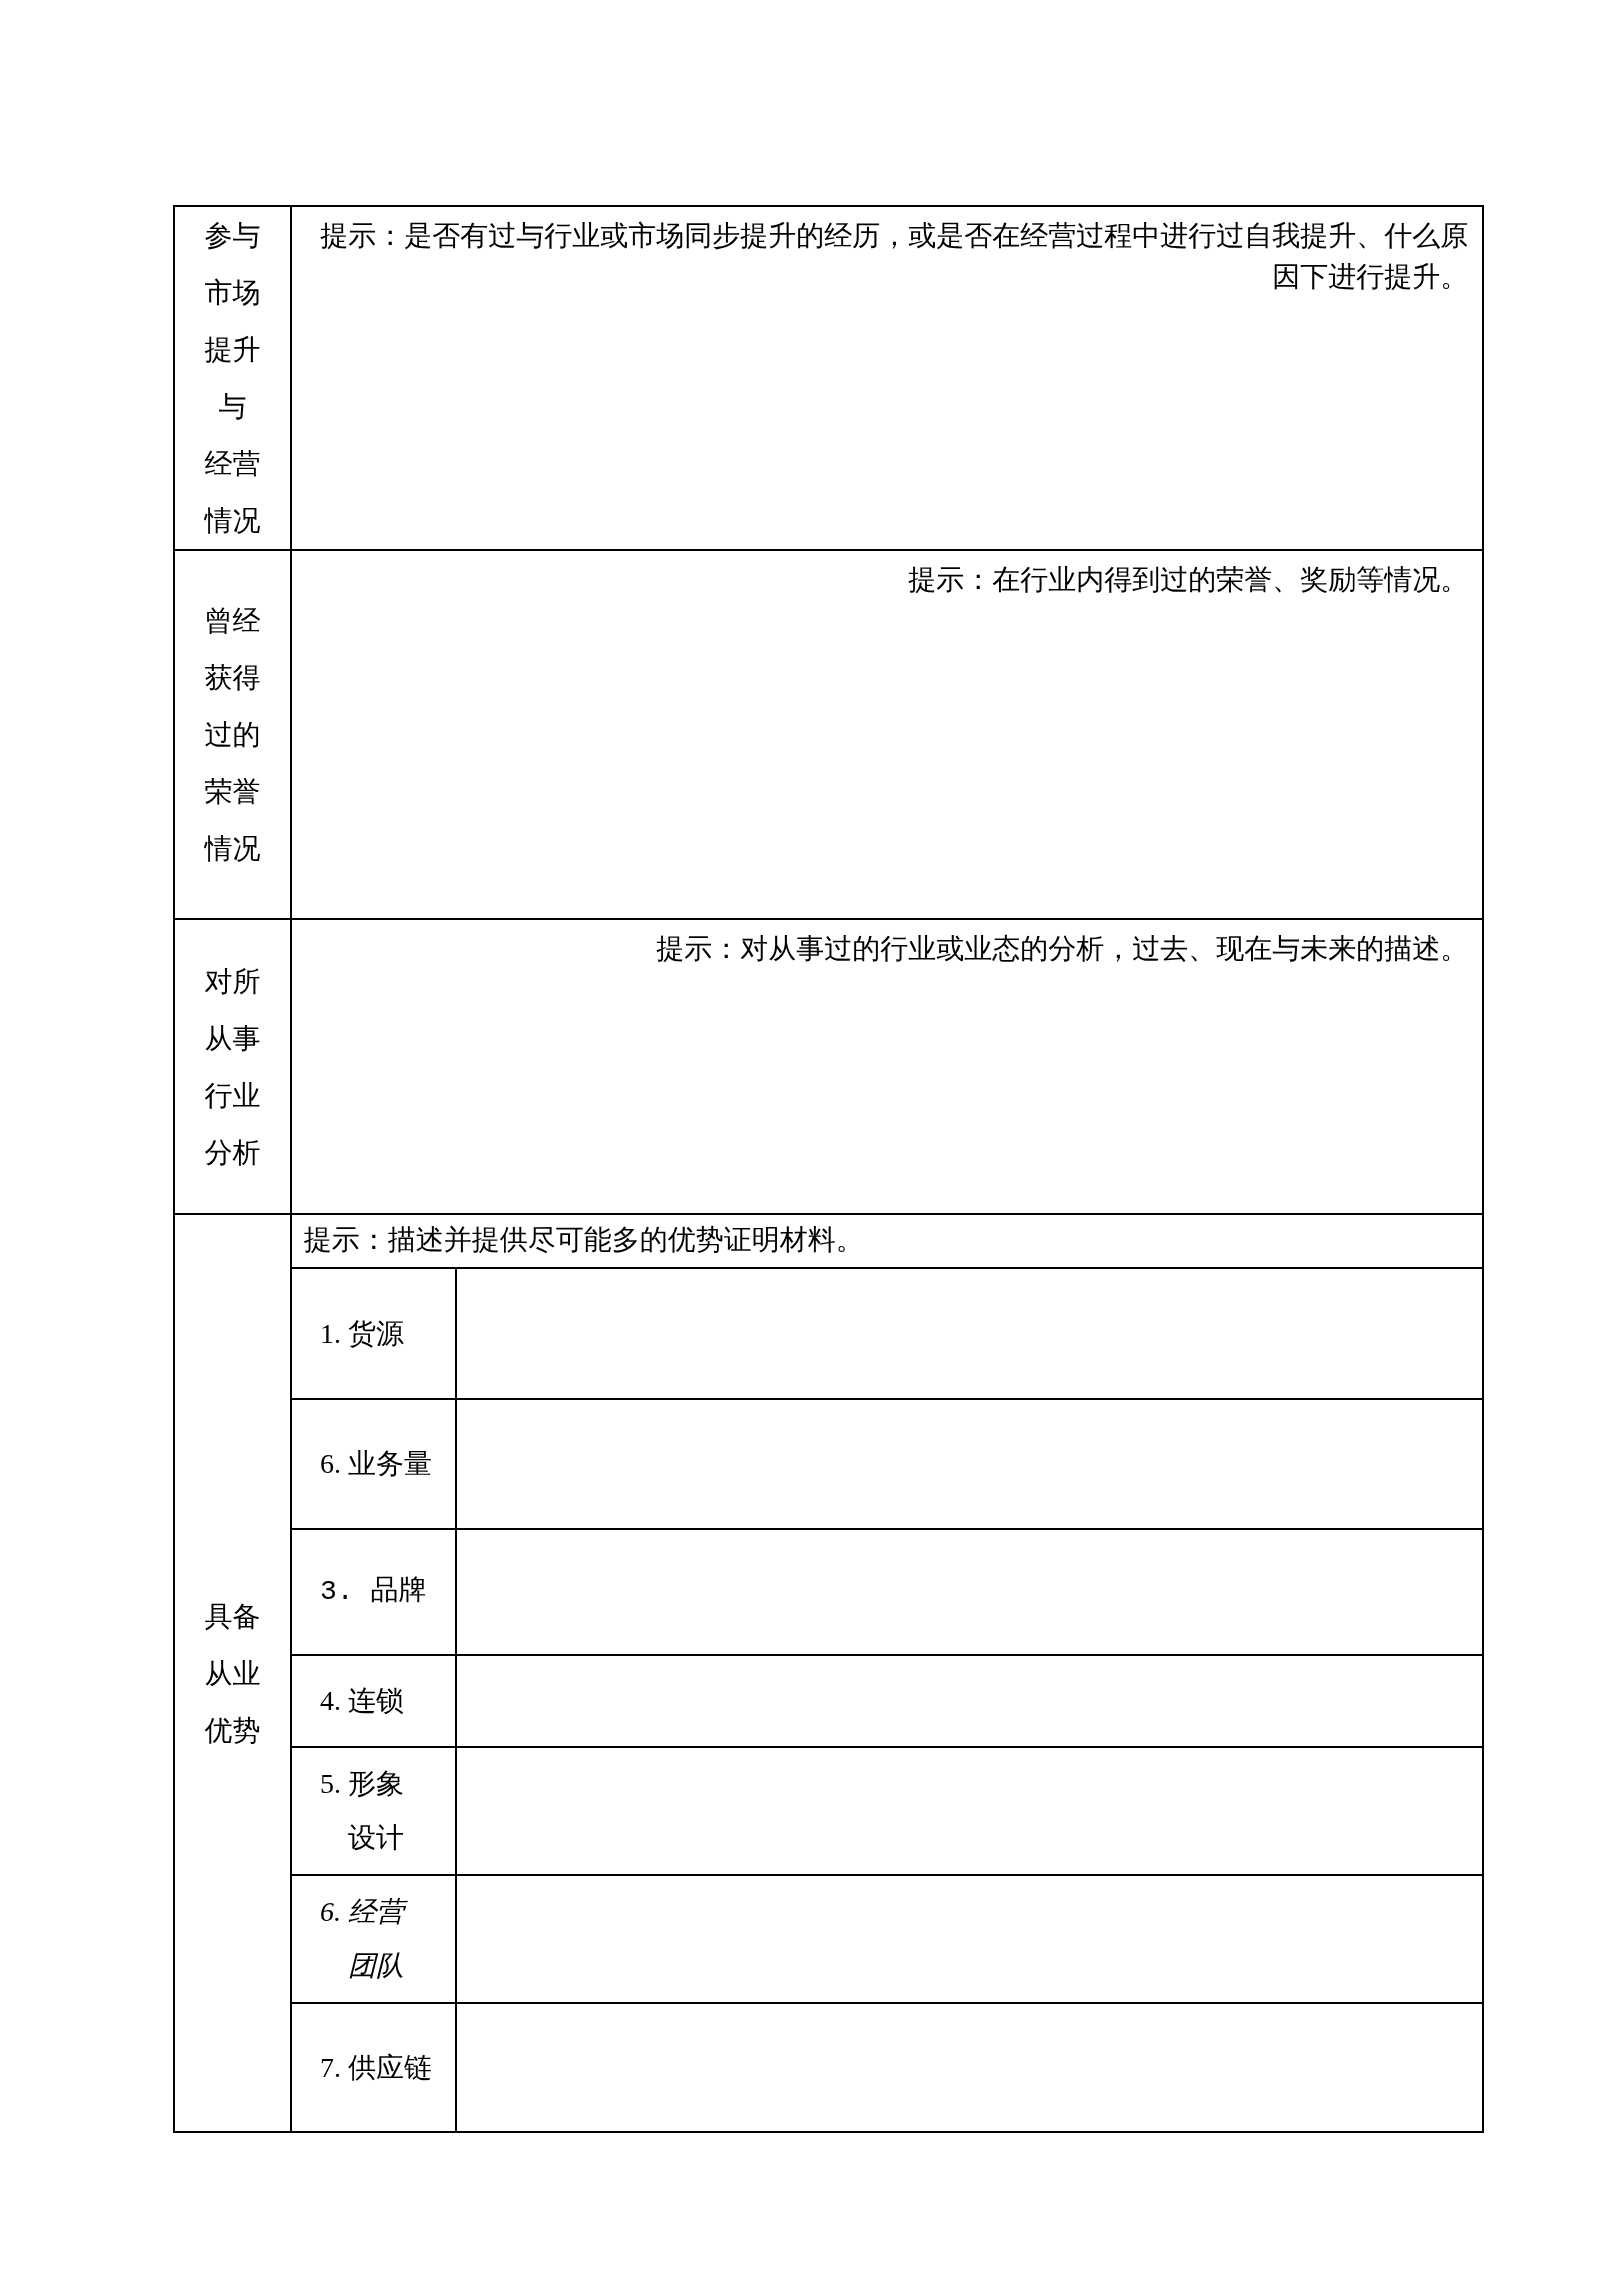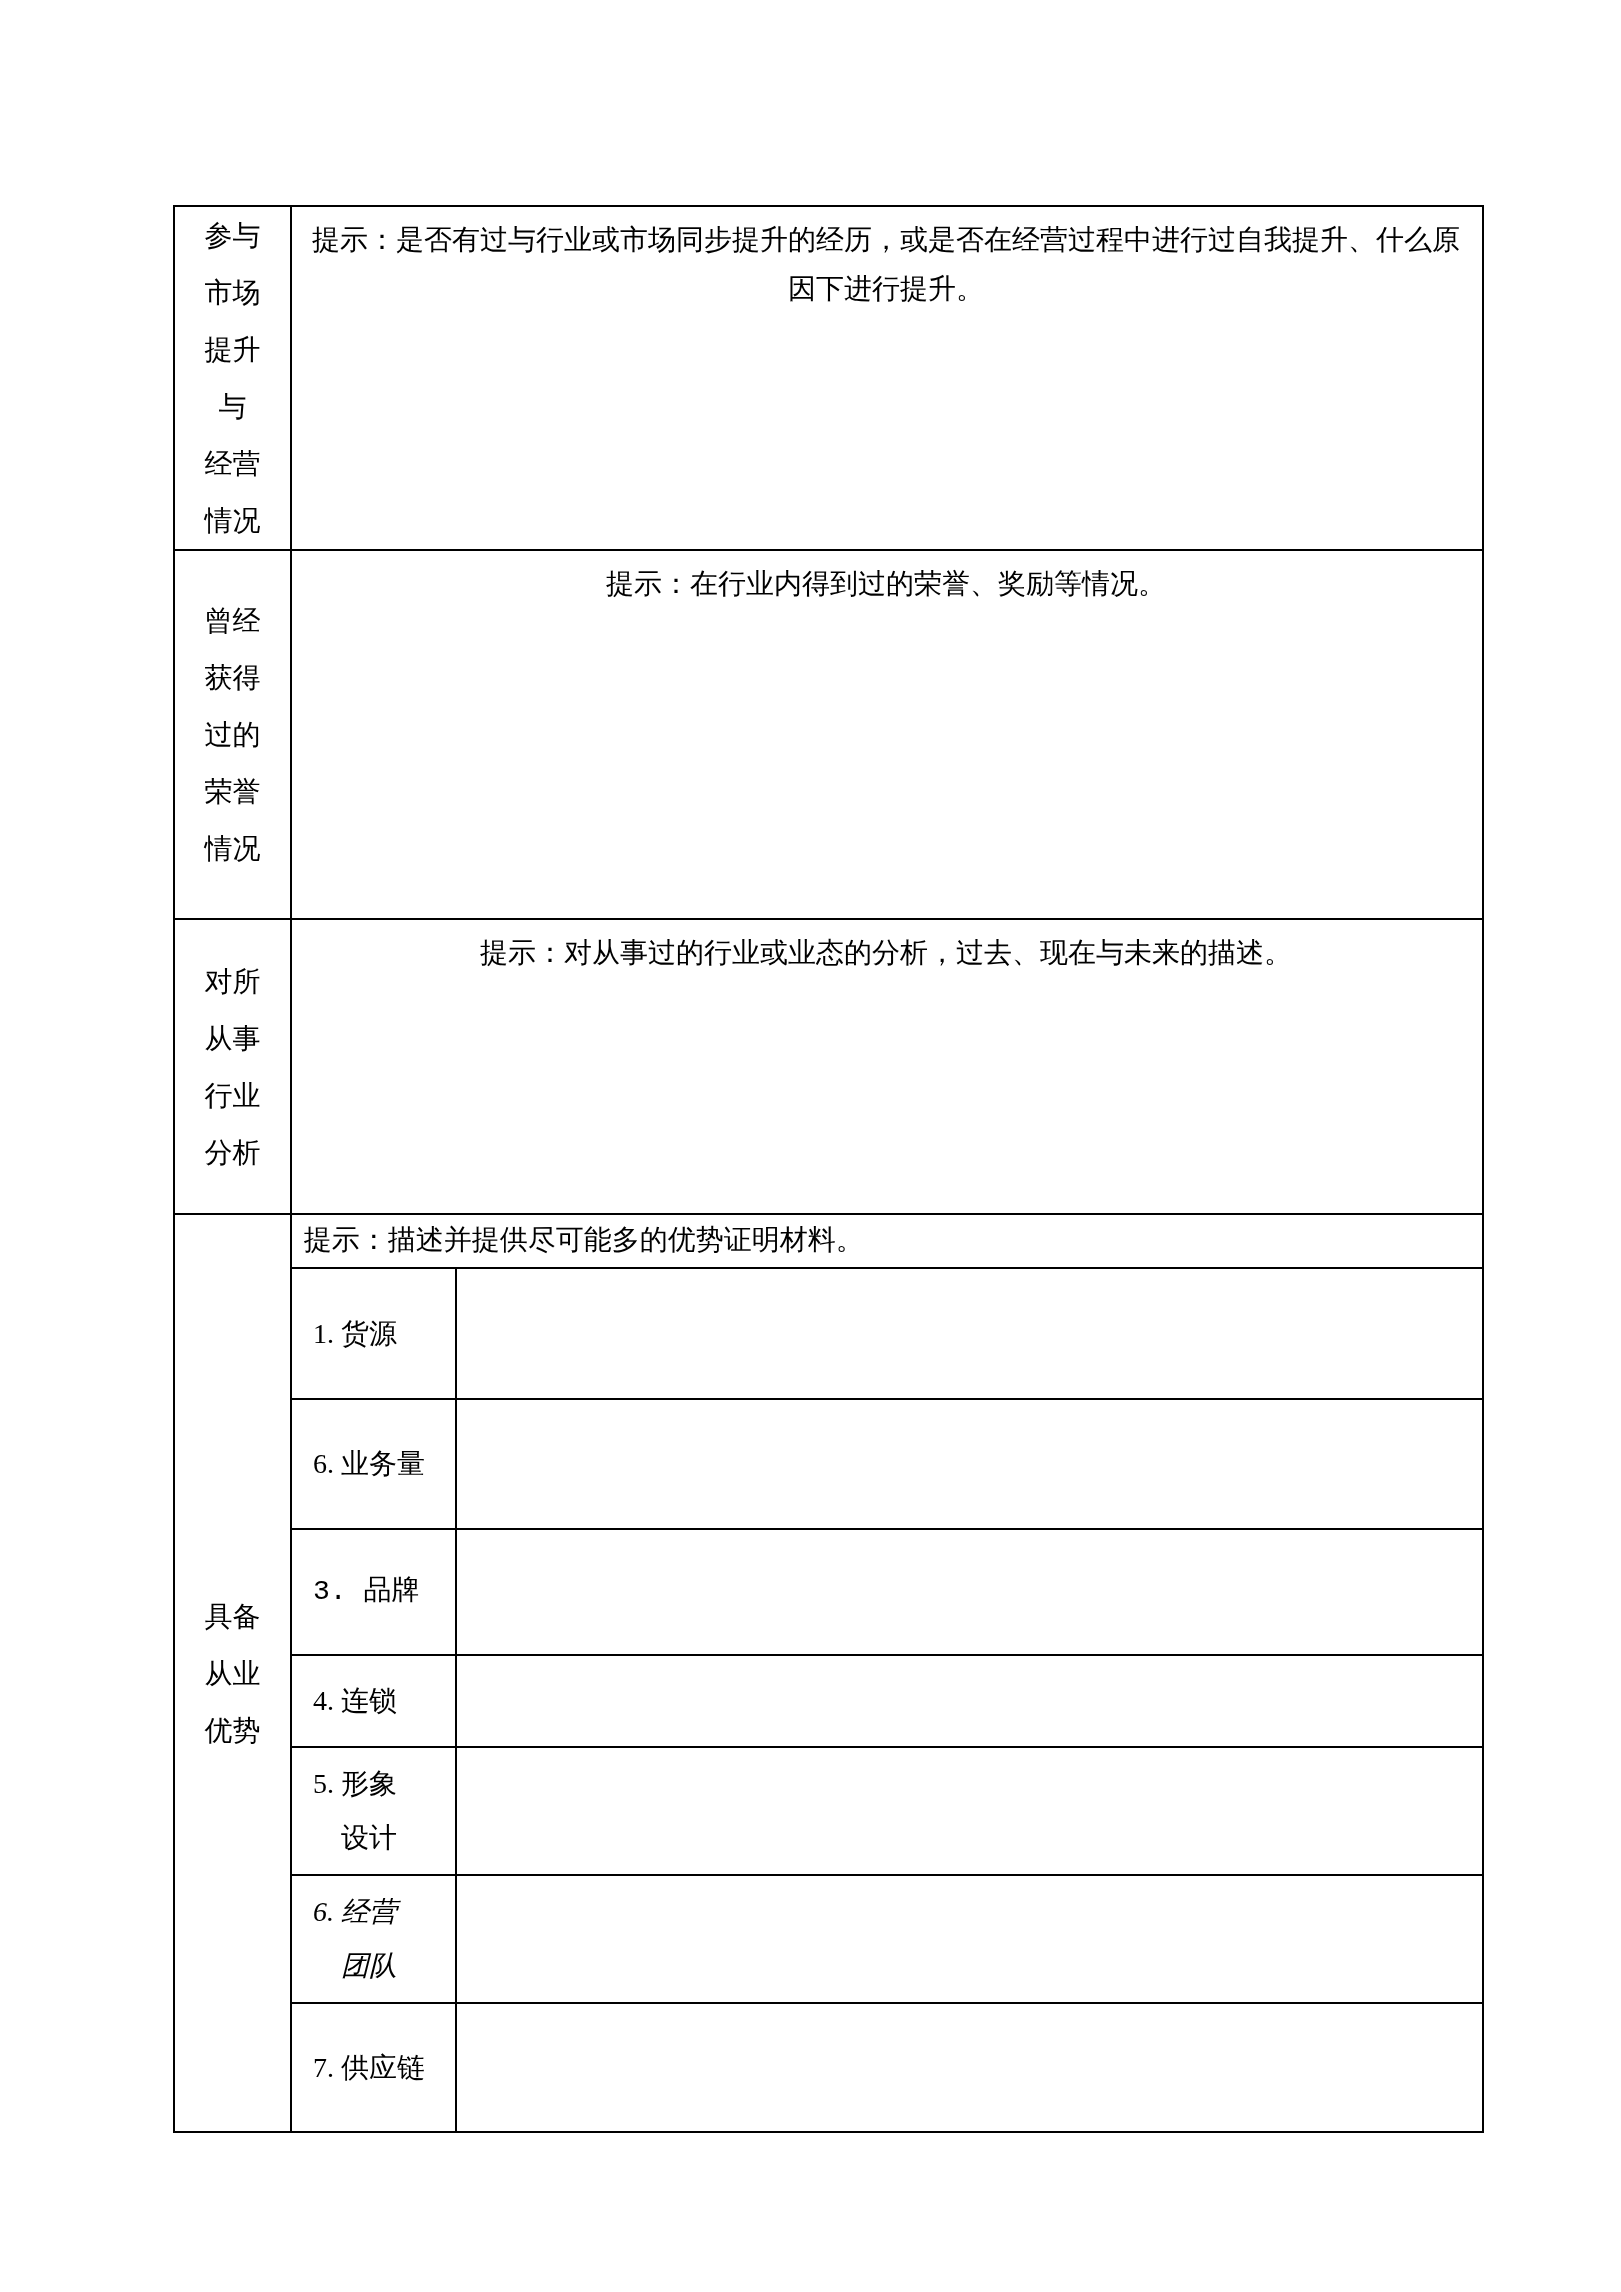--- a/index.html
+++ b/index.html
@@ -53,36 +53,36 @@
   td.vlabel {
     text-align: center;
     vertical-align: middle;
     white-space: pre-line;
     line-height: 57px;
     padding: 0 2px;
   }
   
   td.hint {
     vertical-align: top;
-    text-align: center;
+    text-align: right;
     padding: 7.8px 13.7px 0 11.8px;
-    line-height: 49px;
+    line-height: 41px;
   }
   
   td.hint-small {
     vertical-align: top;
     padding: 3.9px 13.7px 0 11.8px;
     line-height: 41px;
   }
   
   td.sublabel {
     vertical-align: middle;
     text-align: left;
     white-space: pre-line;
-    padding-left: 21px;
+    padding-left: 28px;
     line-height: 54px;
   }
   td.fill {
     background: #ffffff;
   }
 </style>
 </head>
 <body>
 
 <div class="page">

